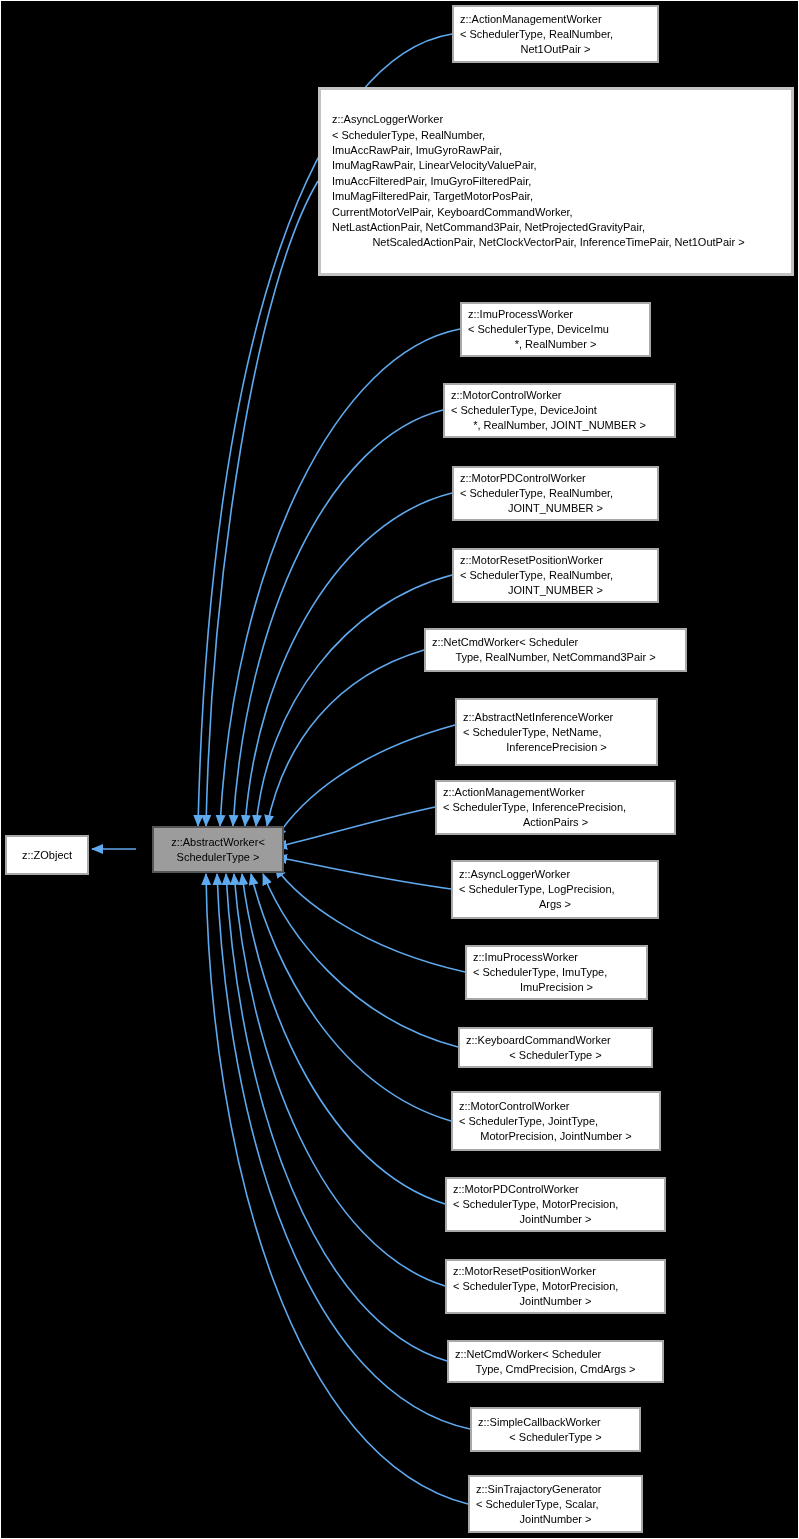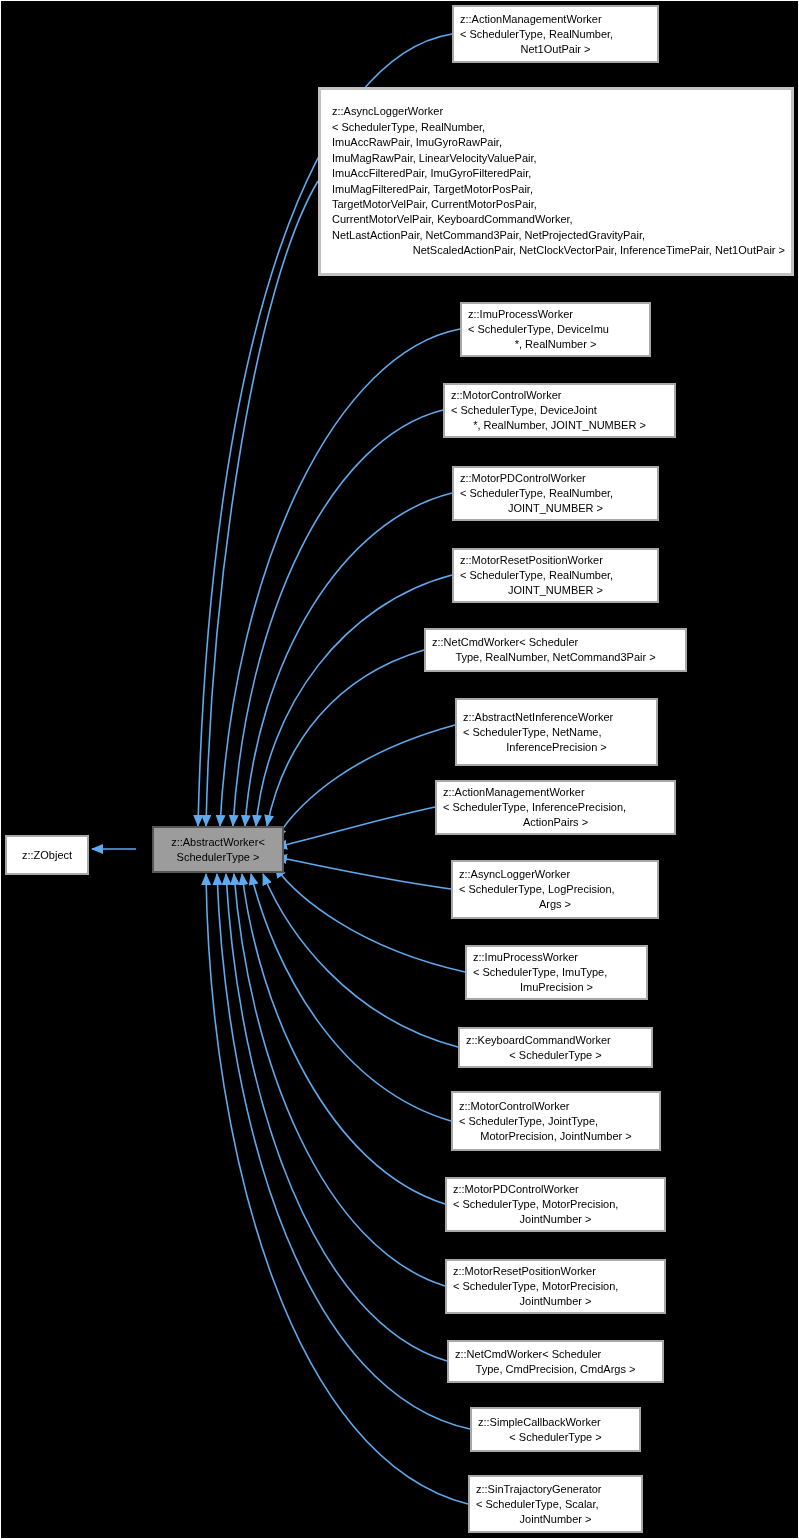--- a/index.html
+++ b/index.html
@@ -28,21 +28,21 @@
     cursor:pointer;
   }
   .lbl-line{text-align:left;white-space:nowrap;}
   .lbl-line.last{text-align:center;}
   .node.big{
     border-width:3px;
     border-color:#c2c2c2;
     line-height:15.4px;
     padding-left:11px;
   }
-  .big .lbl-line.last{text-align:right;}
+  .big .lbl-line.last{text-align:center;}
   .node.current{
     background:#9c9c9c;
     border-color:#555555;
     cursor:default;
   }
   .current .lbl-line{text-align:center;}
   .node.plain .lbl-line{text-align:center;}
 </style>
 </head>
 <body>
@@ -93,21 +93,20 @@
       <div class="lbl-line last">Net1OutPair &gt;</div>
     </div>
 
   <div class="node big" style="left:318px;top:87px;width:476px;height:189px;">
       <div class="lbl-line">z::AsyncLoggerWorker</div>
       <div class="lbl-line">&lt; SchedulerType, RealNumber,</div>
       <div class="lbl-line">ImuAccRawPair, ImuGyroRawPair,</div>
       <div class="lbl-line">ImuMagRawPair, LinearVelocityValuePair,</div>
       <div class="lbl-line">ImuAccFilteredPair, ImuGyroFilteredPair,</div>
       <div class="lbl-line">ImuMagFilteredPair, TargetMotorPosPair,</div>
-      <div class="lbl-line">TargetMotorVelPair, CurrentMotorPosPair,</div>
       <div class="lbl-line">CurrentMotorVelPair, KeyboardCommandWorker,</div>
       <div class="lbl-line">NetLastActionPair, NetCommand3Pair, NetProjectedGravityPair,</div>
       <div class="lbl-line last">NetScaledActionPair, NetClockVectorPair, InferenceTimePair, Net1OutPair &gt;</div>
     </div>
 
   <div class="node" style="left:460px;top:302px;width:191px;height:55px;">
       <div class="lbl-line">z::ImuProcessWorker</div>
       <div class="lbl-line">&lt; SchedulerType, DeviceImu</div>
       <div class="lbl-line last">*, RealNumber &gt;</div>
     </div>

